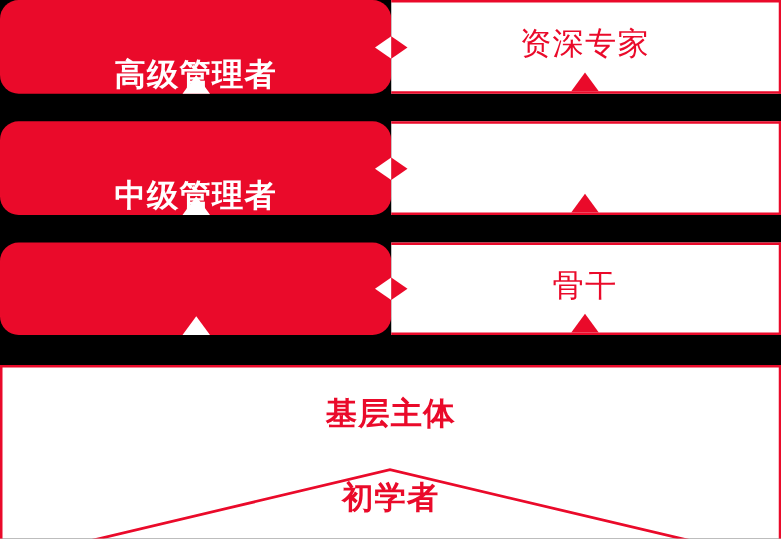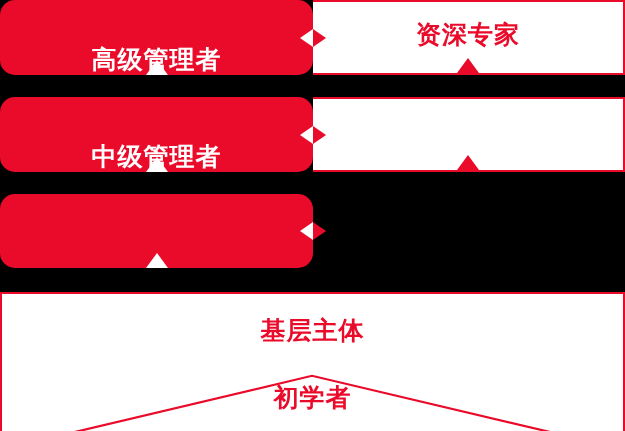--- a/index.html
+++ b/index.html
@@ -62,21 +62,21 @@
     font-weight: bold;
     letter-spacing: 1px;
     line-height: 1;
     transform: translateY(-3px);
     white-space: nowrap;
   }
 
   .label-right {
     color: #ea0a2a;
     font-size: 25px;
-    font-weight: bold;
+    font-weight: normal;
     letter-spacing: 1px;
     line-height: 1;
     transform: translateY(-3px);
     white-space: nowrap;
   }
 
   
   .diamond {
     position: absolute;
     left: 313px;
@@ -189,20 +189,24 @@
     <div class="diamond">
       <div class="half half-left"></div>
       <div class="half half-right"></div>
     </div>
   </div>
 
   <div class="row" id="row-3" style="top:194px; height:74px;">
     <div class="row-left">
       <div class="up-arrow up-arrow-left"></div>
     </div>
+    <div class="row-right">
+      <span class="label-right">骨干</span>
+      <div class="up-arrow up-arrow-right" style="left:144px;"></div>
+    </div>
     <div class="diamond">
       <div class="half half-left"></div>
       <div class="half half-right"></div>
     </div>
   </div>
 
   <div id="base-block">
     <svg id="base-chevron" viewBox="0 0 621 135" preserveAspectRatio="none">
       <polyline points="0,131 310,69 621,131" fill="none" stroke="#ea0a2a" stroke-width="2.2" vector-effect="non-scaling-stroke"></polyline>
     </svg>

